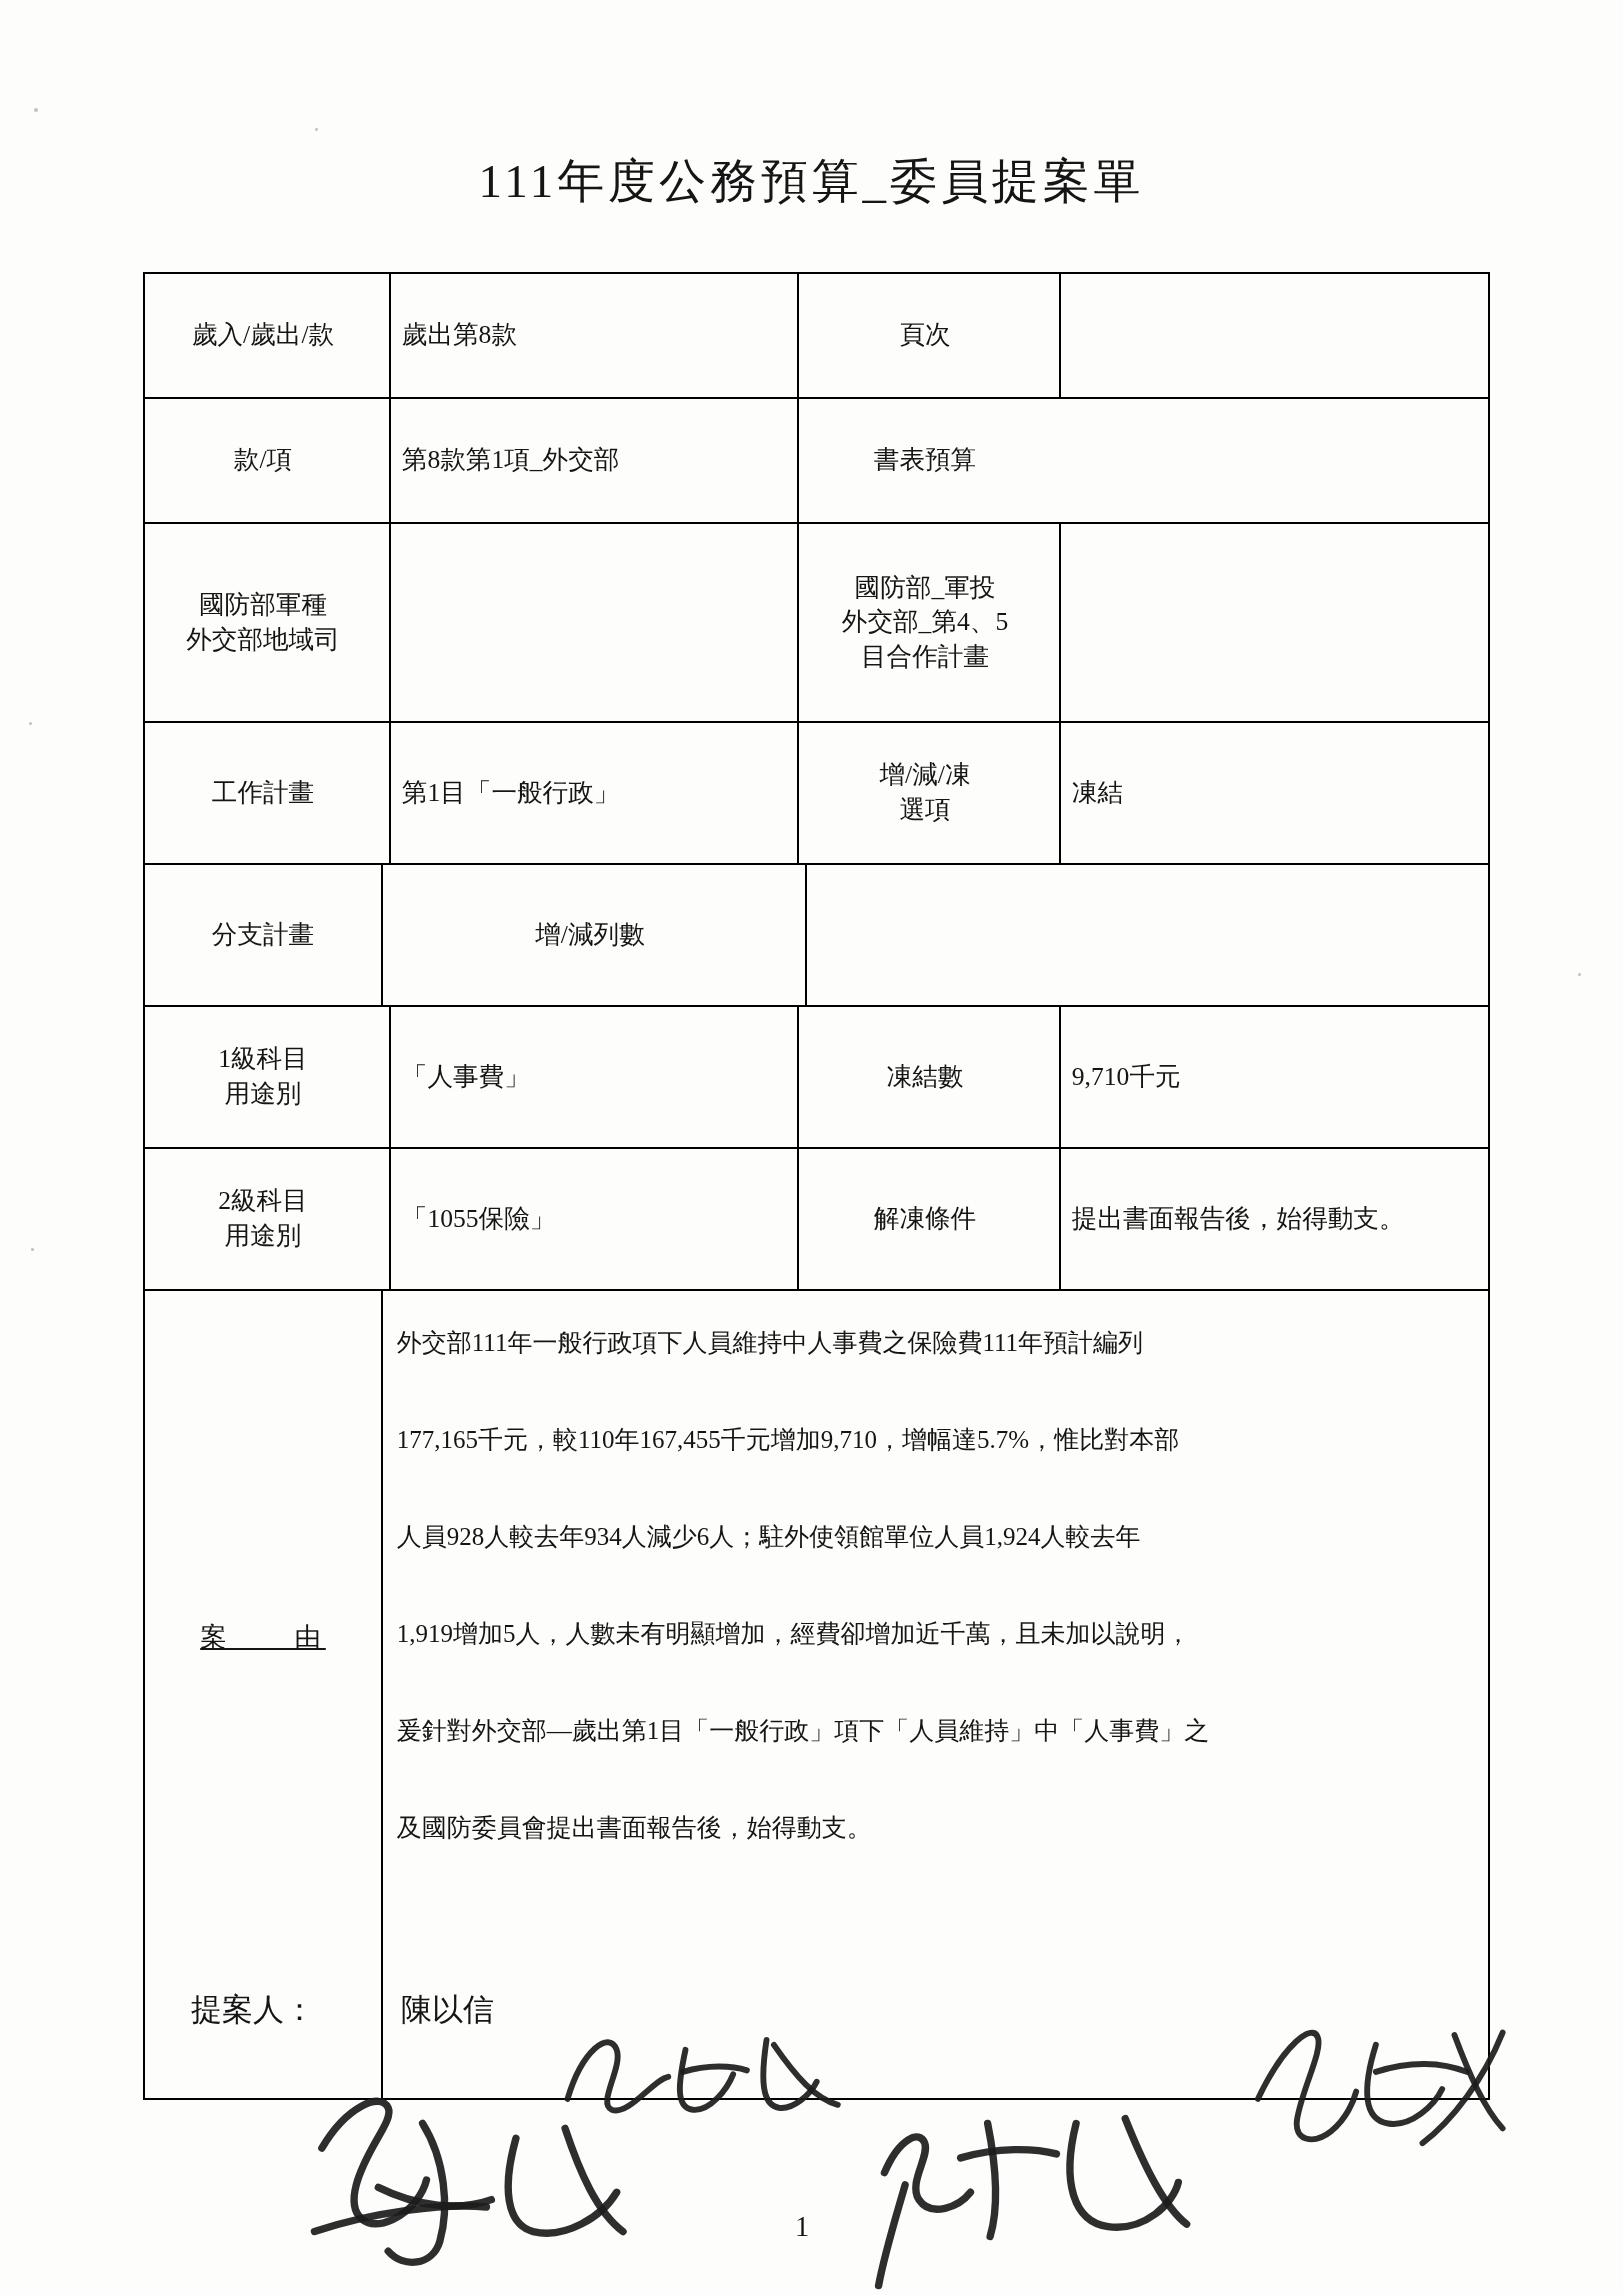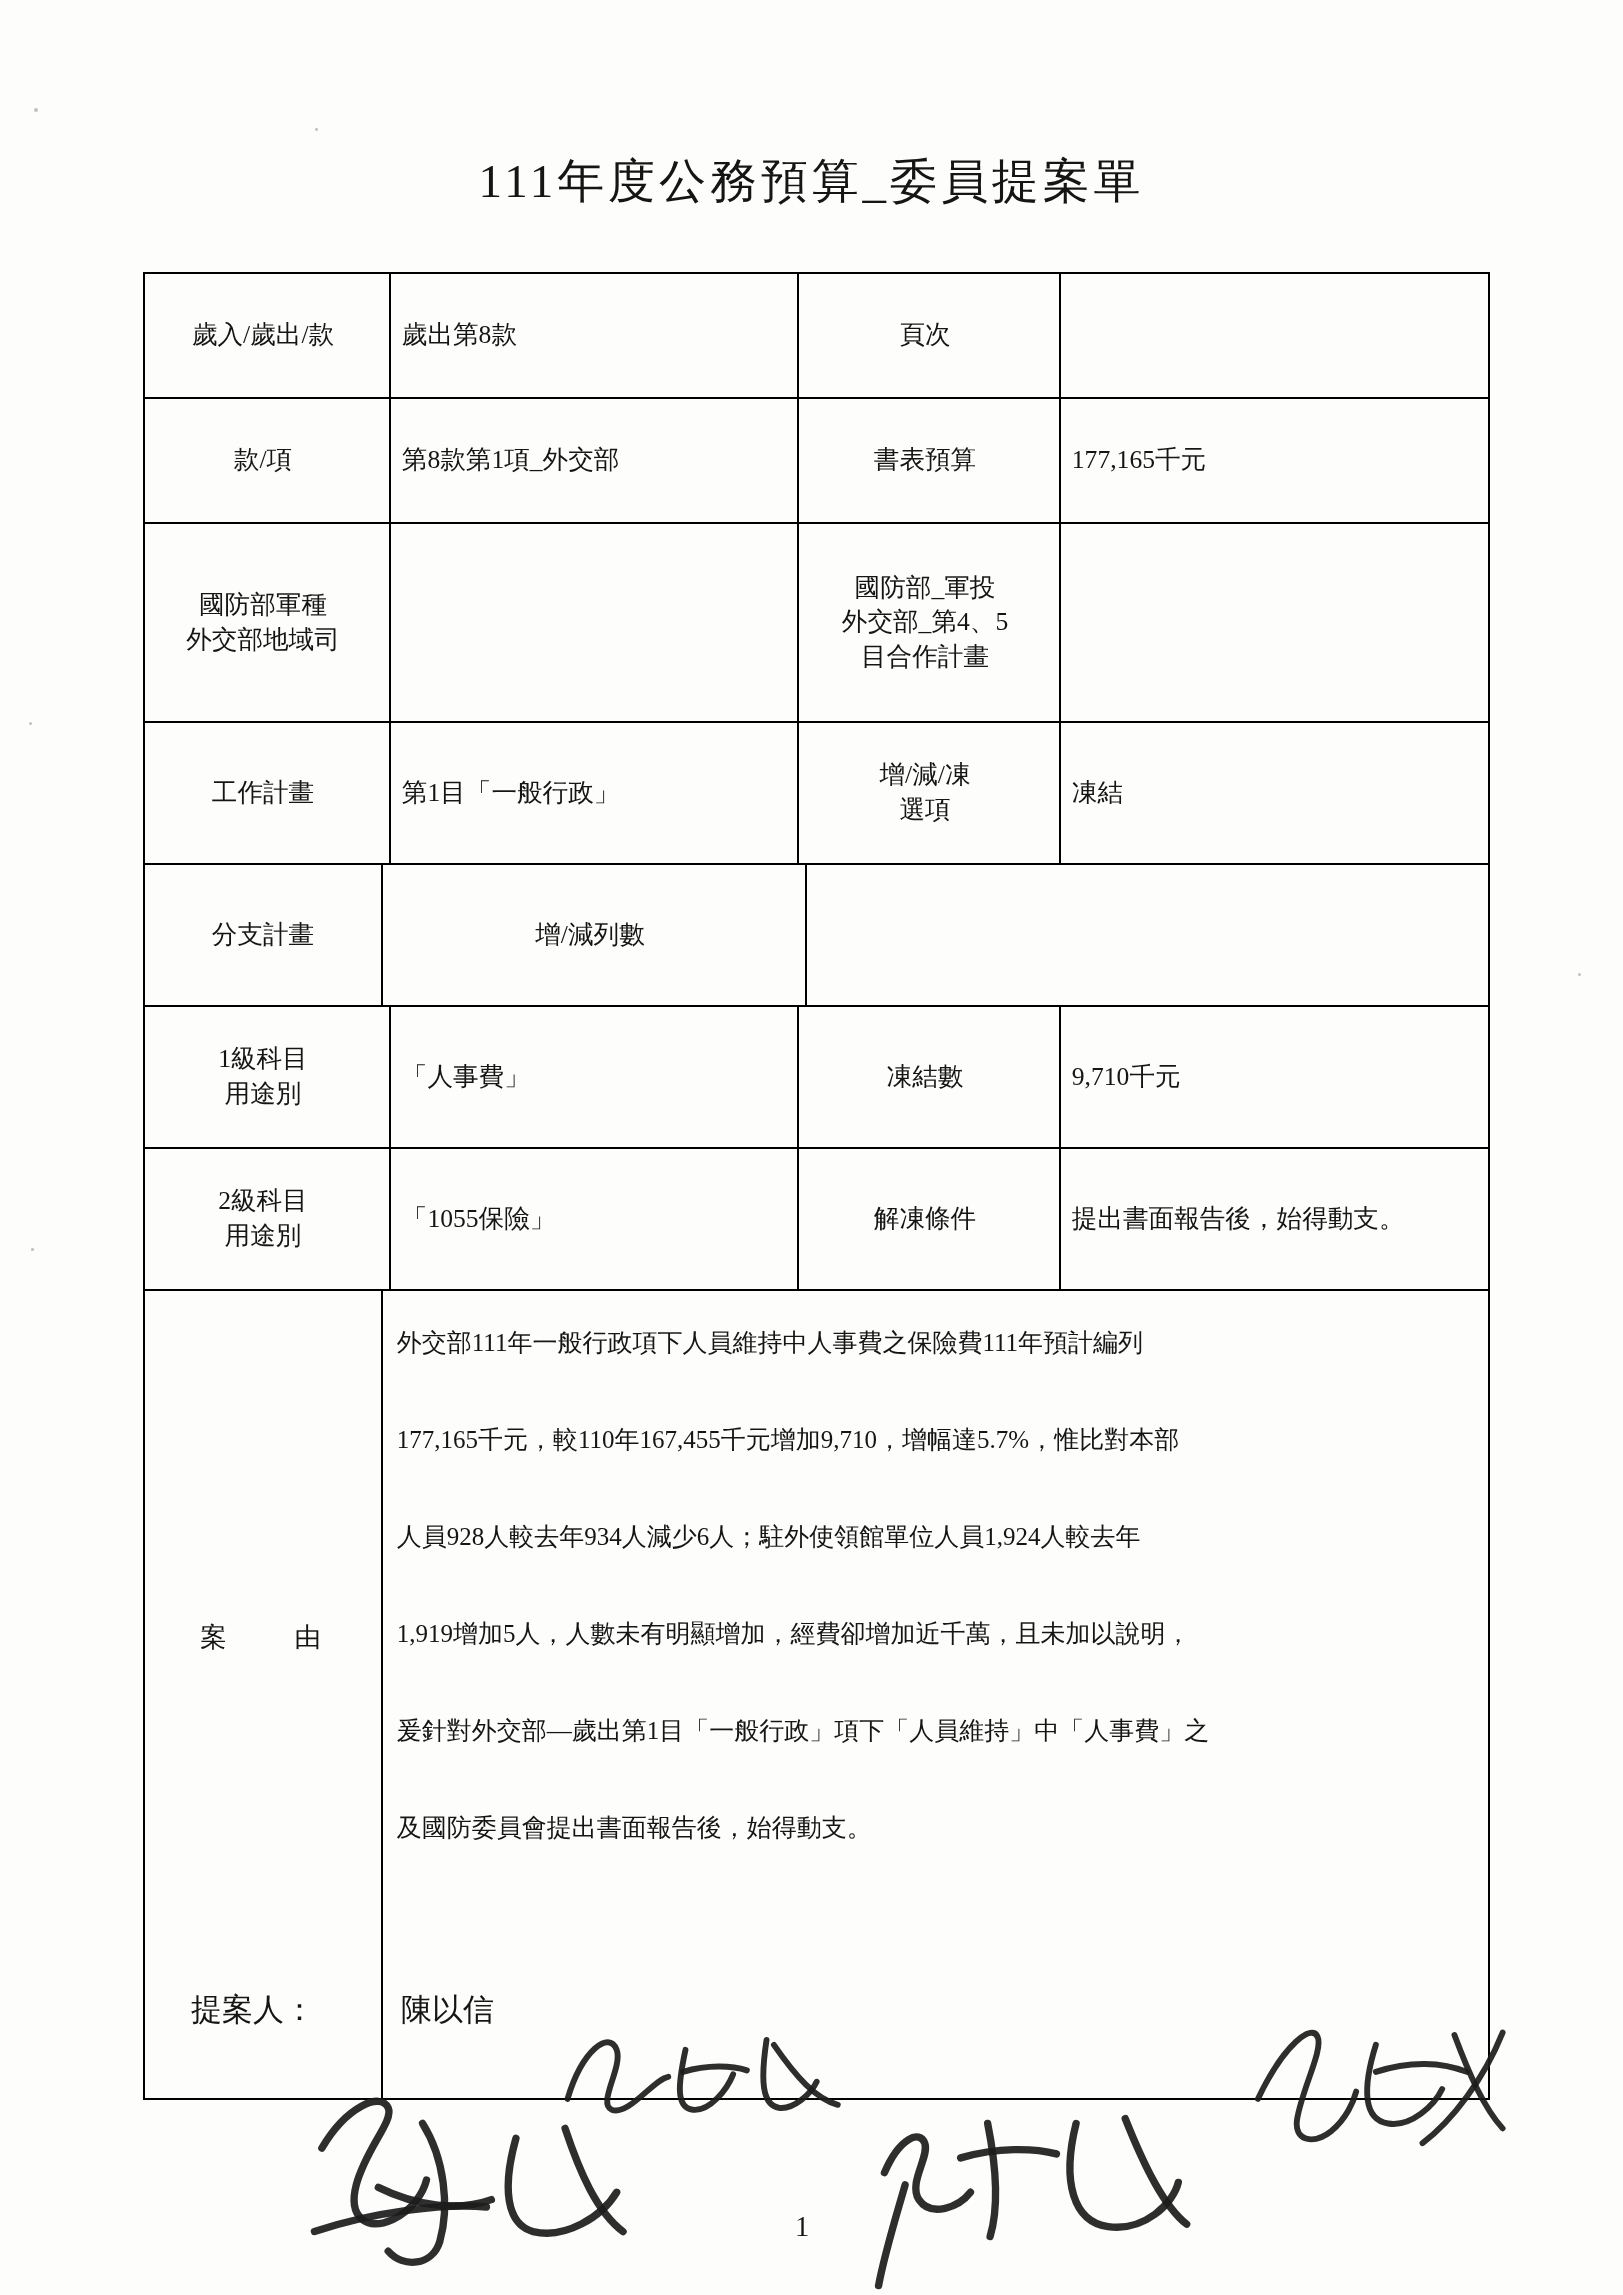--- a/index.html
+++ b/index.html
@@ -25,21 +25,21 @@
     font-size:25.6px; line-height:1.35;
     display:flex; align-items:center;
     padding:5.9px 10.8px; overflow:hidden;
   }
   .cell + .cell { border-left:2.9px solid #000; }
   .lab { justify-content:center; text-align:center; }
   .val { justify-content:flex-start; text-align:left;margin-left:8px; }
   .ml  { white-space:pre-line; }
   .h250 { height:123px; } .h400 { height:197px; } .h285 { height:140px; }
   .case-row { grid-template-columns:236px 1fr; }
-  .case-label { height:694px; font-size:26.5px; letter-spacing:4.9px; }
+  .case-label { height:694px; font-size:26.5px; letter-spacing:4.9px;text-decoration:underline; }
   .case-text {
     height:807px; display:block; padding:2.9px 13.8px 0 13.8px;
   }
   .case-line {
     font-size:25px; line-height:97px; white-space:nowrap;
   }
   .footer {
     position:absolute; left:191px; top:1989px;
     font-size:31px; display:flex; align-items:flex-start;
   }
@@ -72,21 +72,20 @@
       <div class="cell lab h250">歲入/歲出/款</div>
       <div class="cell val h250">歲出第8款</div>
       <div class="cell lab h250">頁次</div>
       <div class="cell val h250"></div>
     </div>
 
     <div class="row">
       <div class="cell lab h250">款/項</div>
       <div class="cell val h250">第8款第1項_外交部</div>
       <div class="cell lab h250">書表預算</div>
-      <div class="cell val h250">177,165千元</div>
     </div>
 
     <div class="row">
       <div class="cell lab ml h400">國防部軍種
 外交部地域司</div>
       <div class="cell val h400"></div>
       <div class="cell lab ml h400">國防部_軍投
 外交部_第4、5
 目合作計畫</div>
       <div class="cell val h400"></div>

